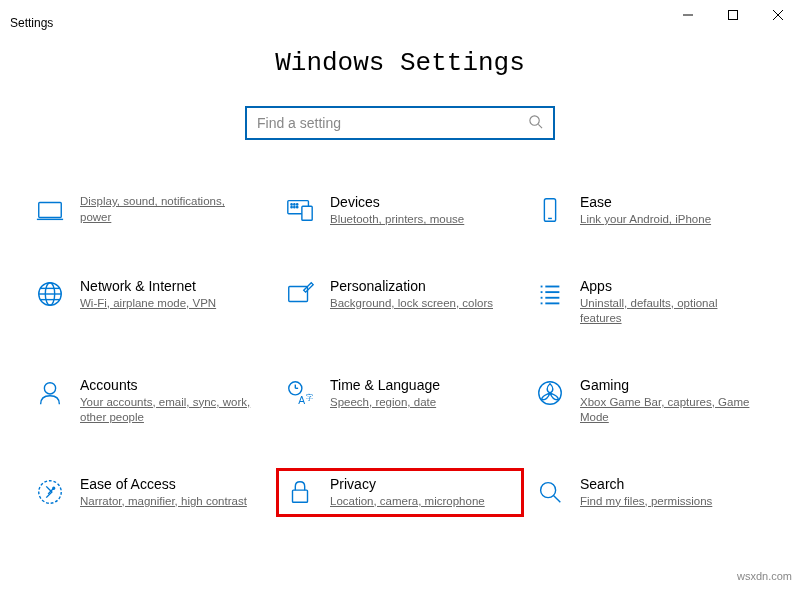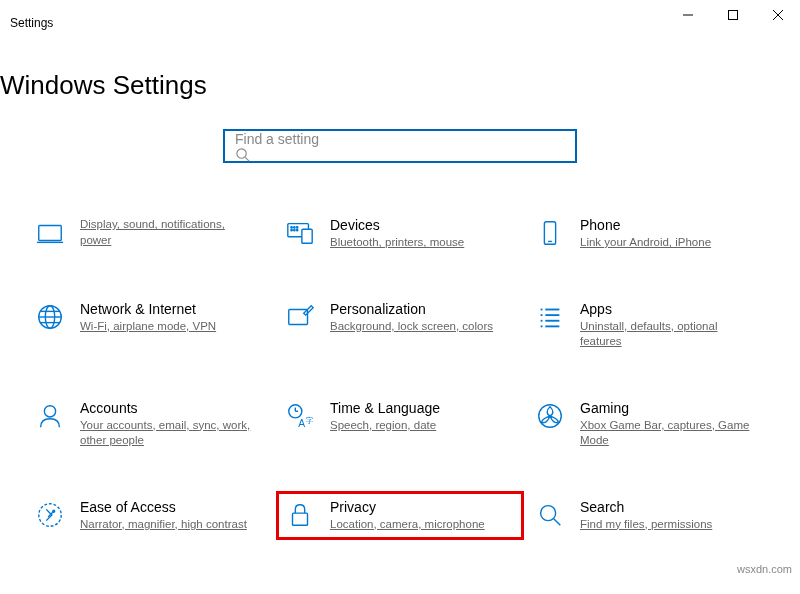--- a/index.html
+++ b/index.html
@@ -26,43 +26,43 @@
     }
     .titlebar .ctrl {
       width: 45px;
       height: 100%;
       display: flex;
       align-items: center;
       justify-content: center;
       color: #000;
     }
     .header {
-      text-align: left;
-      margin-top: 40px;
+      text-align: center;
+      margin-top: 18px;
+      font-family: Liberation Mono, monospace;
     }
     .header h1 {
       font-weight: 400;
       font-size: 26px;
       color: #000;
     }
     .search-wrap {
       display: flex;
       justify-content: center;
       margin-top: 28px;
       margin-bottom: 50px;
     }
     .search-box {
-      width: 354px;
+      width: 310px;
       height: 34px;
       border: 2px solid #0066b4;
       display: flex;
-      align-items: flex-start;
+      align-items: center;
       padding: 0 10px;
       justify-content: space-between;
-      flex-direction: column;
     }
     .search-box input {
       border: none;
       outline: none;
       font-size: 14px;
       flex: 1;
       color: #333;
     }
     .search-box input::placeholder { color: #888; }
     .grid {
@@ -98,21 +98,21 @@
       margin-bottom: 2px;
     }
     .cat-desc {
       font-size: 11.5px;
       color: #666;
       line-height: 1.35;
       text-decoration: underline;
     }
     .watermark {
       position: absolute;
-      bottom: 19px;
+      bottom: 12px;
       right: 8px;
       font-size: 11px;
       color: #888;
     }
   </style>
 </head>
 <body>
 
 <div class="titlebar">
   <span>Settings</span>
@@ -183,21 +183,21 @@
       </div>
     </div>
     <div class="category">
       <div class="cat-icon">
         <svg width="30" height="30" viewBox="0 0 32 32">
           <rect x="10" y="4" width="12" height="24" rx="2"></rect>
           <line x1="14" y1="25" x2="18" y2="25"></line>
         </svg>
       </div>
       <div class="cat-text">
-        <div class="cat-title">Phone</div>
+        <div class="cat-title">Ease</div>
         <div class="cat-desc">Link your Android, iPhone</div>
       </div>
     </div>
     <div class="category">
       <div class="cat-icon">
         <svg width="30" height="30" viewBox="0 0 32 32">
           <circle cx="16" cy="16" r="12"></circle>
           <ellipse cx="16" cy="16" rx="5" ry="12"></ellipse>
           <line x1="4" y1="16" x2="28" y2="16"></line>
           <line x1="6" y1="10" x2="26" y2="10"></line>

